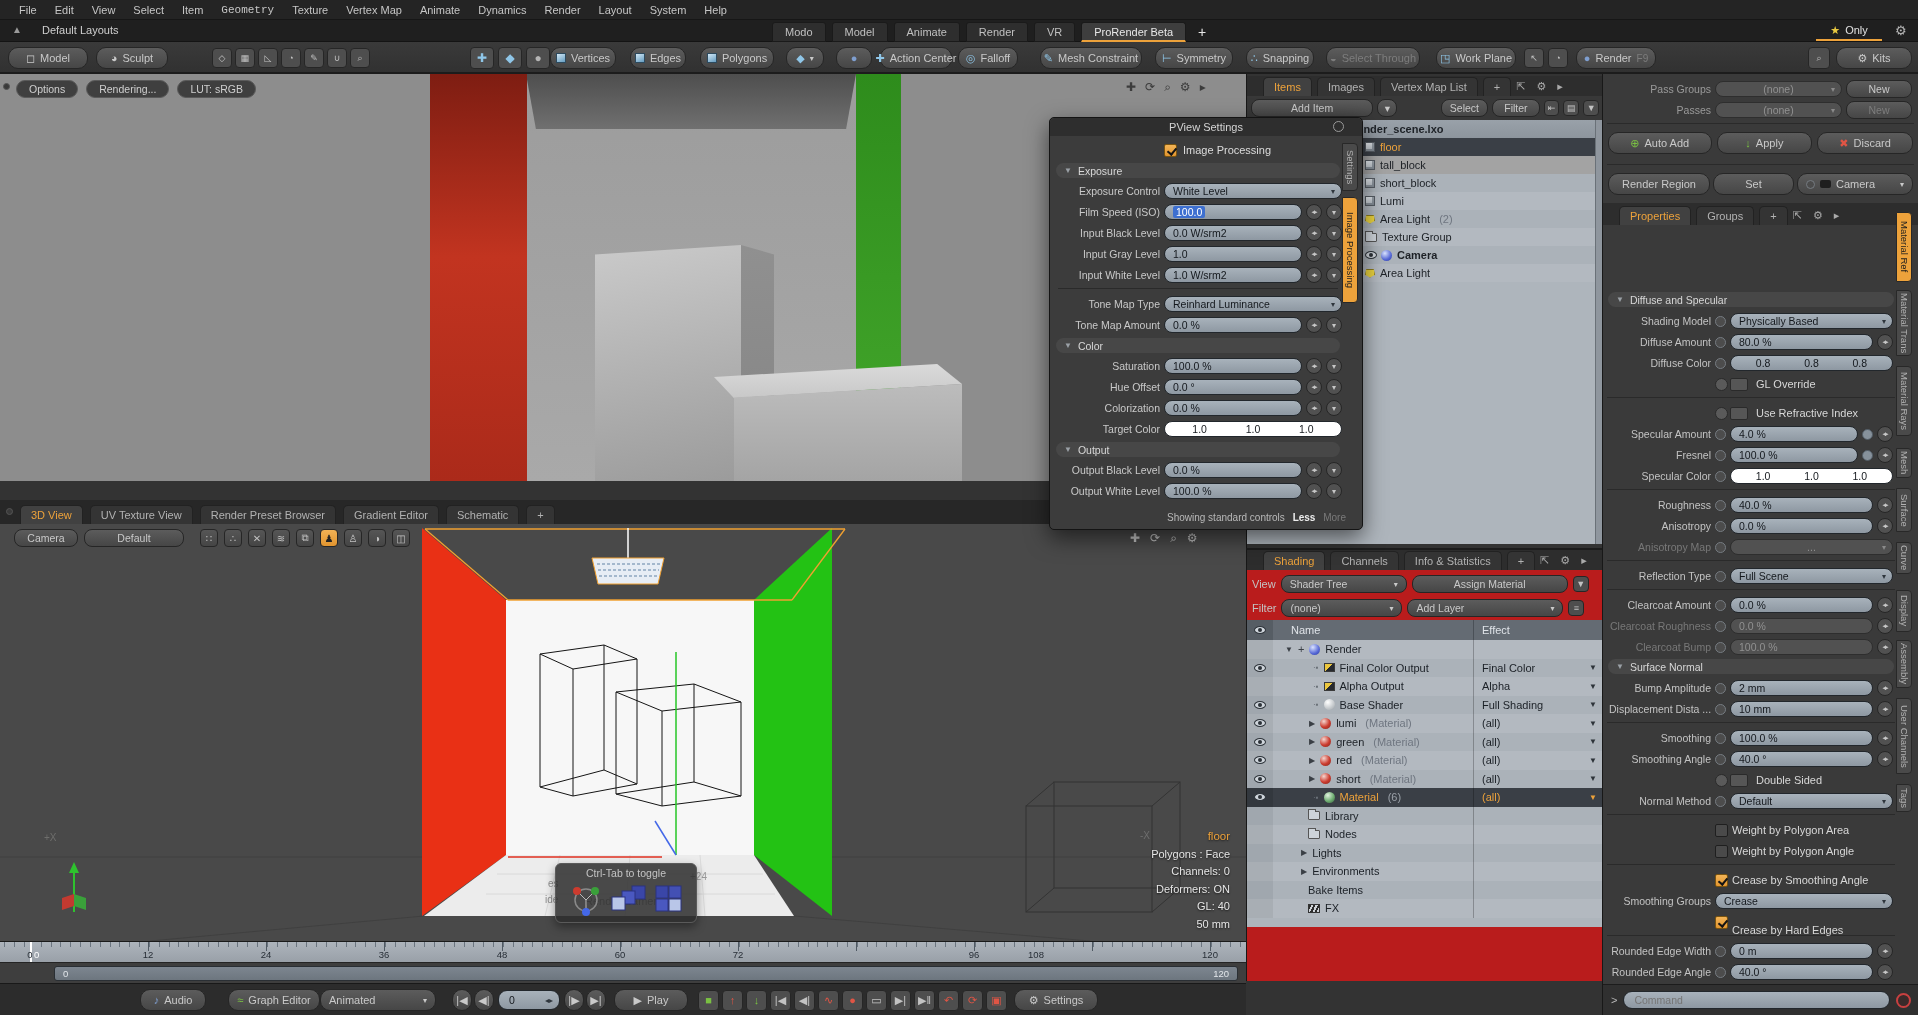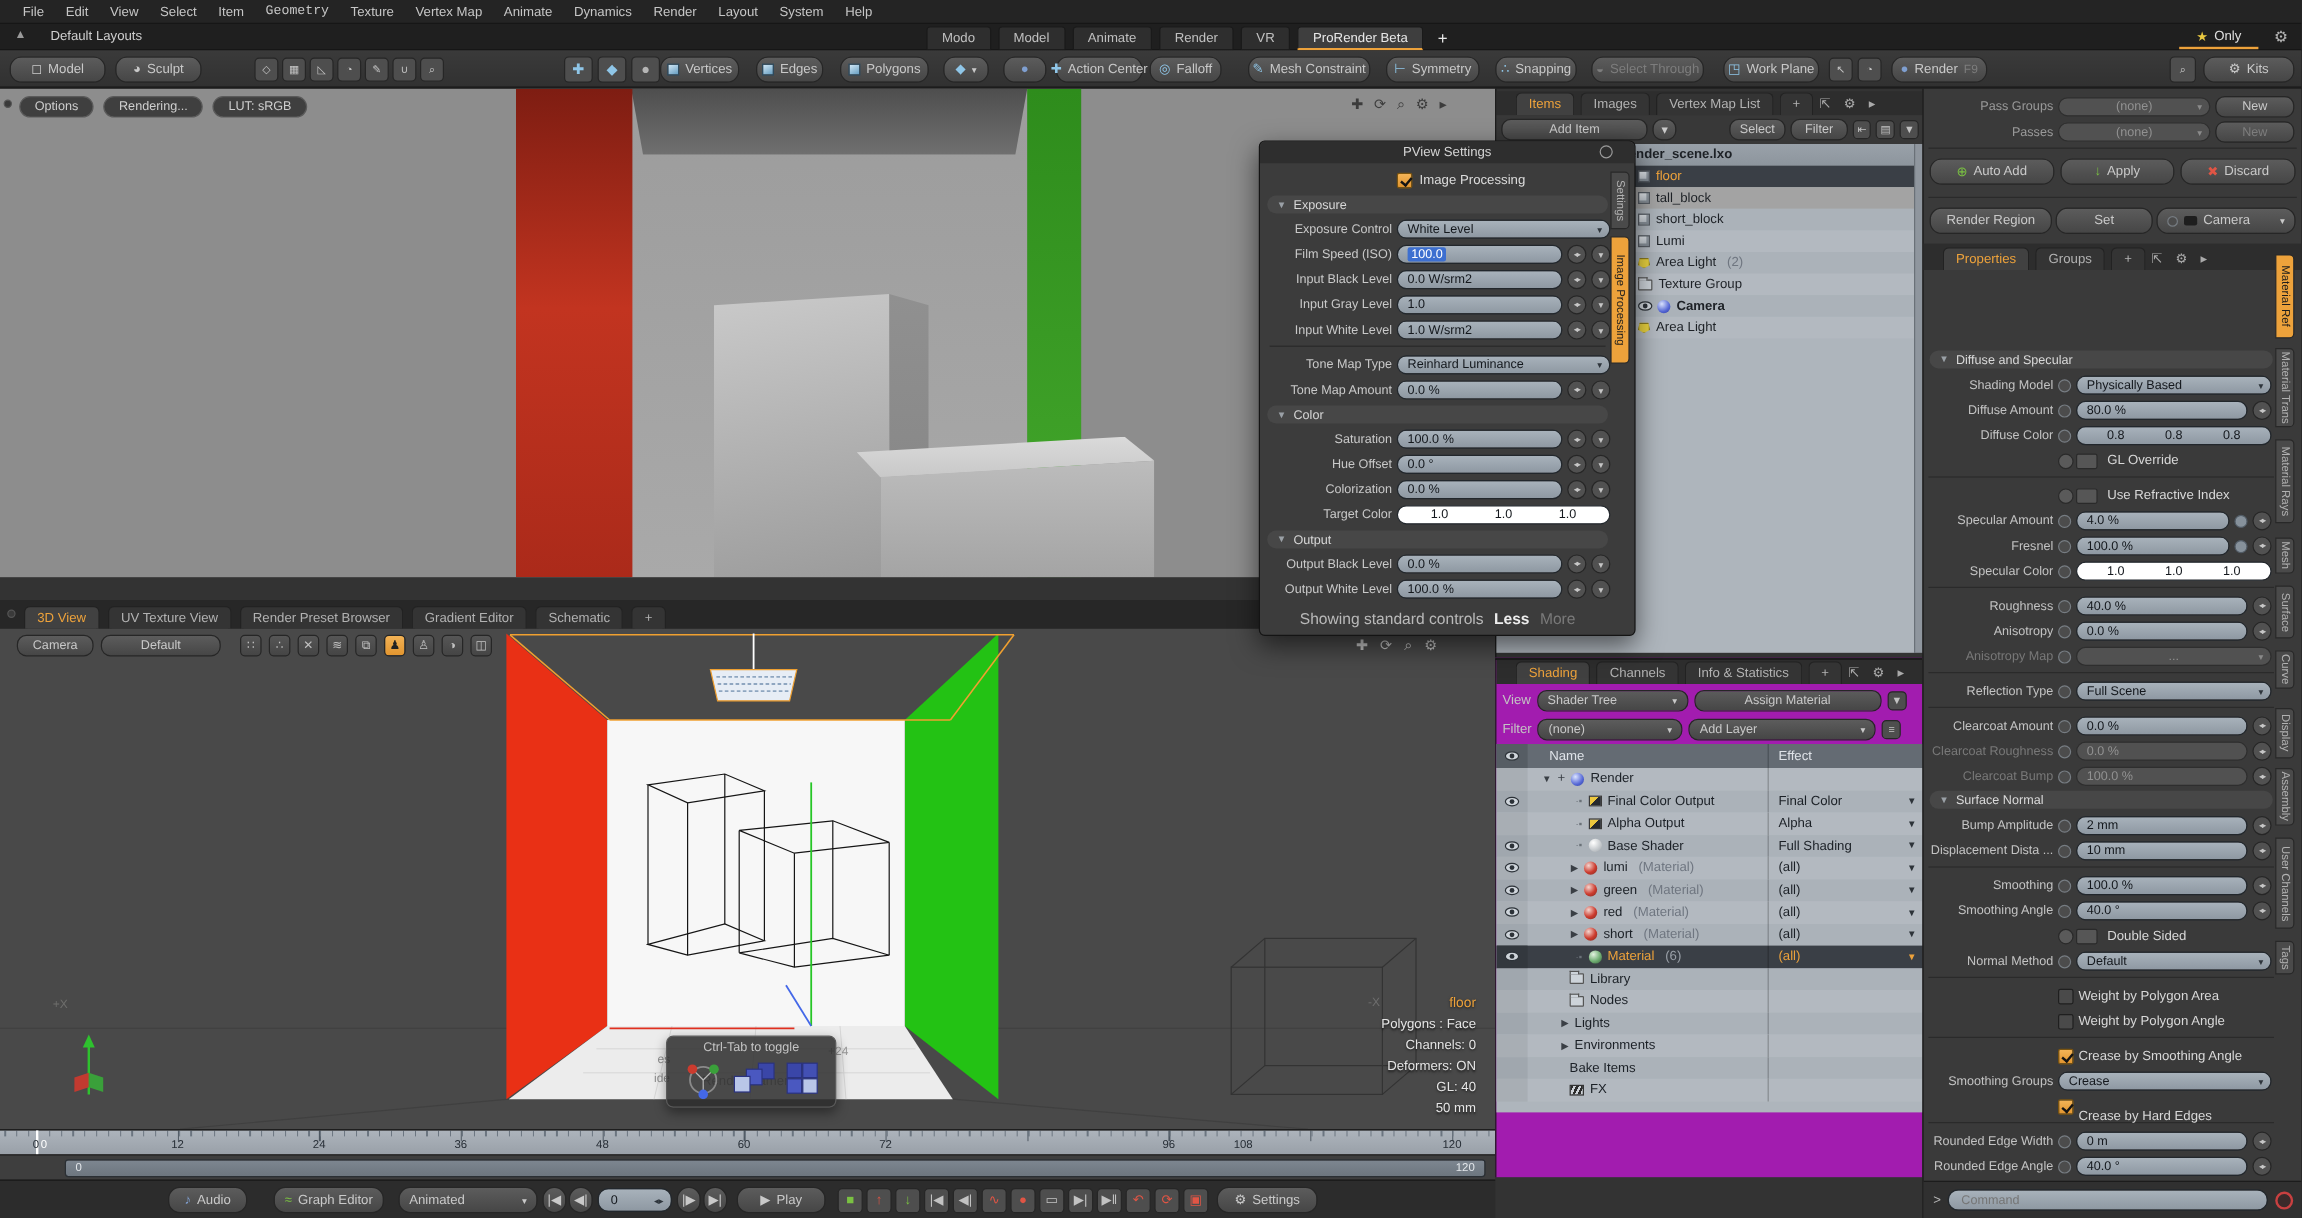--- a/index.html
+++ b/index.html
@@ -391,21 +391,21 @@
 
   <div id="transport" class="abs" style="left:0;top:983px;width:1246px;height:32px;background:#2c2c2c;border-top:1px solid #191919">
       <div class="btn tbtn" style="left: 140px; width: 66px; height: 22px;">
         <span class="ic blue">♪</span>
         <span>Audio</span>
       </div>
       <div class="btn tbtn" style="left: 228px; width: 92px; height: 22px;">
         <span class="ic grn">≈</span>
         <span>Graph Editor</span>
       </div>
-      <div class="btn tbtn" style="left: 332px; width: 116px; height: 22px;">
+      <div class="btn tbtn" style="left: 320px; width: 116px; height: 22px;">
         <span>Animated</span>
         <span style="font-size: 8px; margin-left: auto;">▾</span>
       </div>
       <div class="btn tbtn" style="left: 452px; width: 20px; height: 22px;">
         <span class="ic ">|◀</span>
       </div>
       <div class="btn tbtn" style="left: 474px; width: 20px; height: 22px;">
         <span class="ic ">◀|</span>
       </div>
       <div class="fld tbtn" style="left: 498px; width: 62px; height: 20px; top: 6px;">
@@ -522,21 +522,21 @@
           <span style="font-weight: bold;">Camera</span>
         </div>
         <div class="irow" style="background: rgb(179, 185, 192); padding-left: 118px;">
           <span class="ic-light"></span>
           <span>Area Light</span>
         </div>
       </div>
     <div style="position:absolute;left:348px;top:46px;width:8px;height:424px;background:#8f969e;border-left:1px solid #6a7178"></div>
   </div>
 
-  <div class="abs" style="left:1246px;top:548px;width:356px;height:433px;background:#a21caf;border-left:1px solid #181818;border-top:2px solid #1c1c1c">
+  <div class="abs" style="left:1246px;top:548px;width:356px;height:433px;background:#b91c1c;border-left:1px solid #181818;border-top:2px solid #1c1c1c">
     <div id="shadtabs" style="position:absolute;left:0;top:0;width:356px;height:20px;display:flex;align-items:flex-end;gap:5px;padding-left:16px;background:#2d2d2d">
         <div class="tab on">Shading</div>
         <div class="tab">Channels</div>
         <div class="tab">Info &amp; Statistics</div>
         <div class="tab">+</div>
         <span style="color: rgb(170, 170, 170); font-size: 11px; padding-bottom: 3px;">⇱</span>
         <span style="margin-left: 6px; color: rgb(170, 170, 170); font-size: 11px; padding-bottom: 3px;">⚙</span>
         <span style="margin-left: 6px; color: rgb(170, 170, 170); font-size: 11px; padding-bottom: 3px;">▸</span>
       </div>
     <div style="position:absolute;left:0;top:22px;width:356px;height:24px;display:flex;align-items:center;gap:5px;padding:0 5px">
@@ -1188,21 +1188,21 @@
         </div>
         <div class="pvrow">
           <span class="lb">Output White Level</span>
           <div class="fld" style="flex: 1 1 0%;">
             <span>100.0 %</span>
           </div>
           <span class="spin">◂▸</span>
           <span class="ddb">▾</span>
         </div>
       </div>
-    <div style="position:absolute;left:0;bottom:6px;width:296px;text-align:center;font-size:13px;color:#b9b9b9">
+    <div style="position:absolute;left:0;bottom:6px;width:296px;text-align:right;font-size:10px;color:#b9b9b9">
       <span>Showing standard controls</span>
       <span style="color:#ededed;font-weight:bold;margin-left:5px">Less</span>
       <span style="color:#7a7a7a;margin-left:5px">More</span>
     </div>
     <div id="pvtabs">
         <div class="vtab" style="position: absolute; left: 292px; top: 25px; height: 48px;">Settings</div>
         <div class="vtab on" style="position: absolute; left: 292px; top: 79px; height: 106px;">Image Processing</div>
       </div>
   </div>
 </div>

